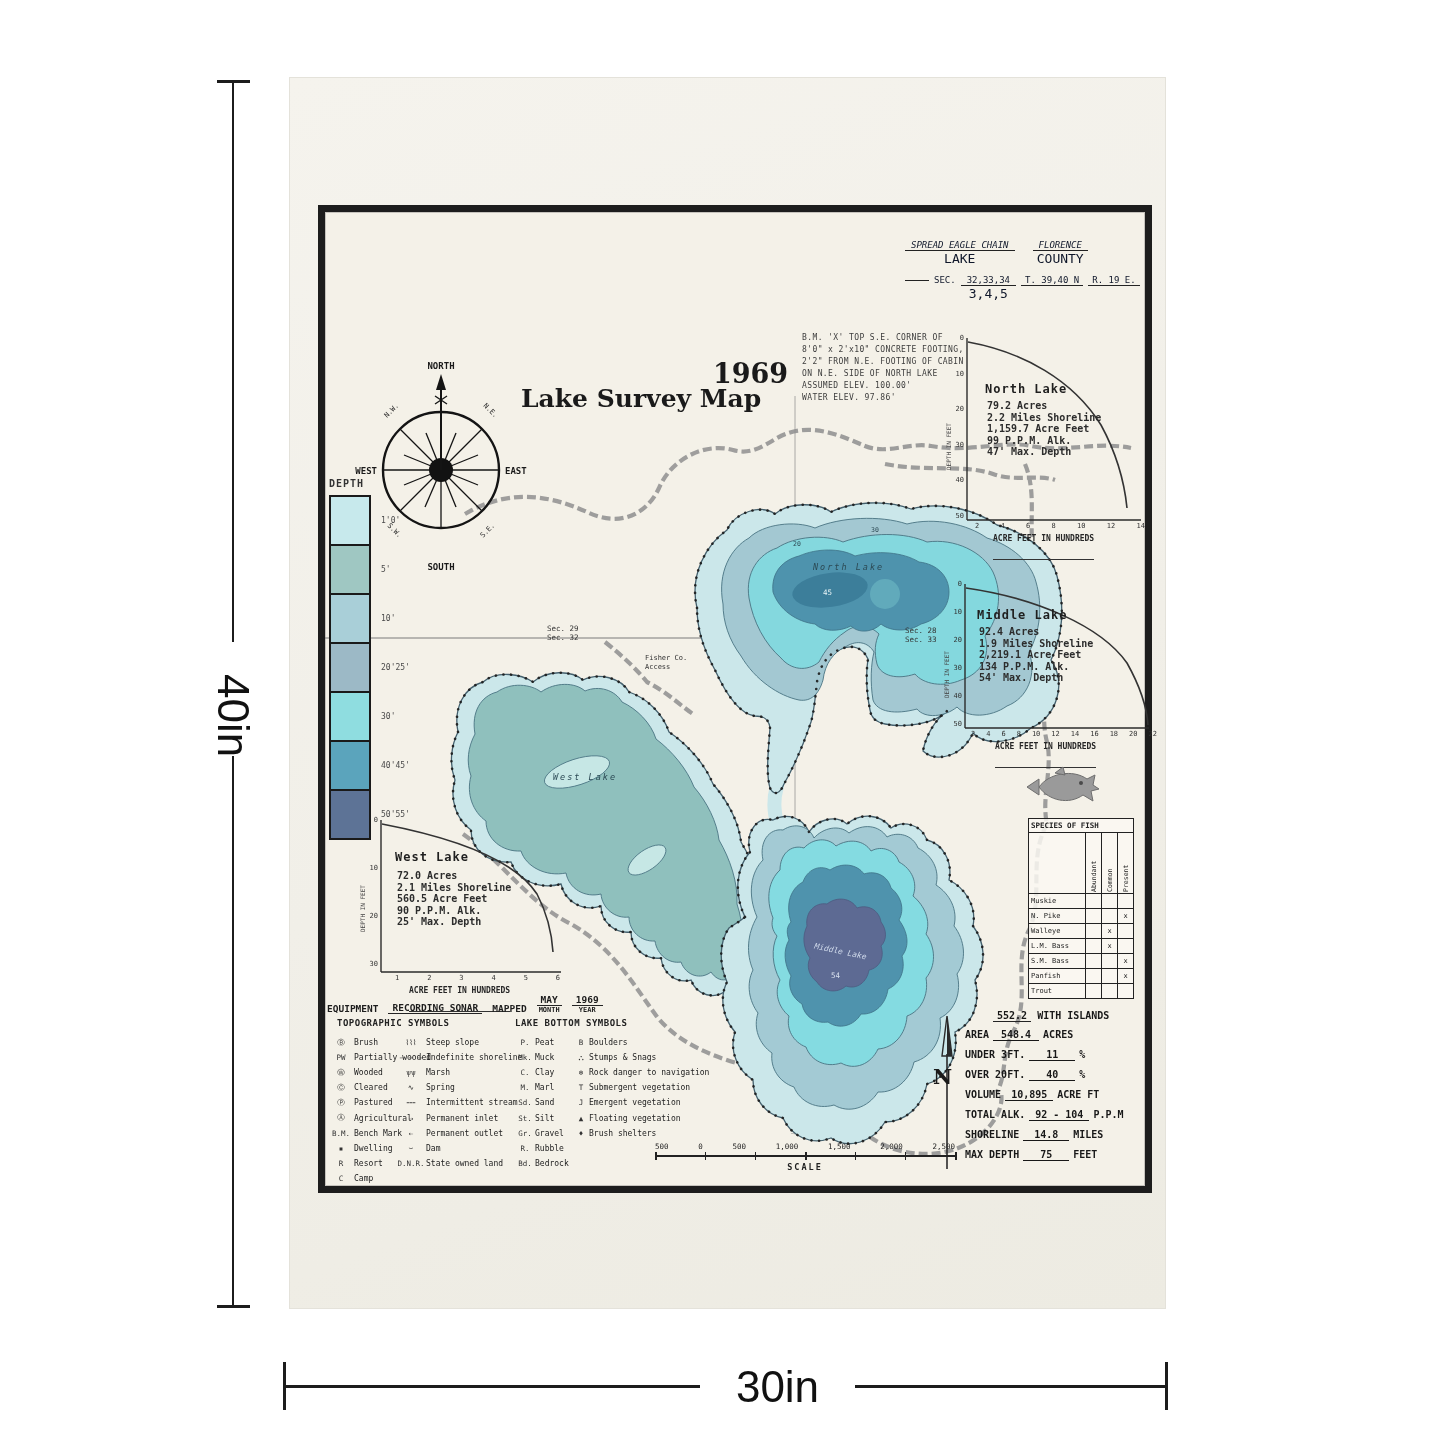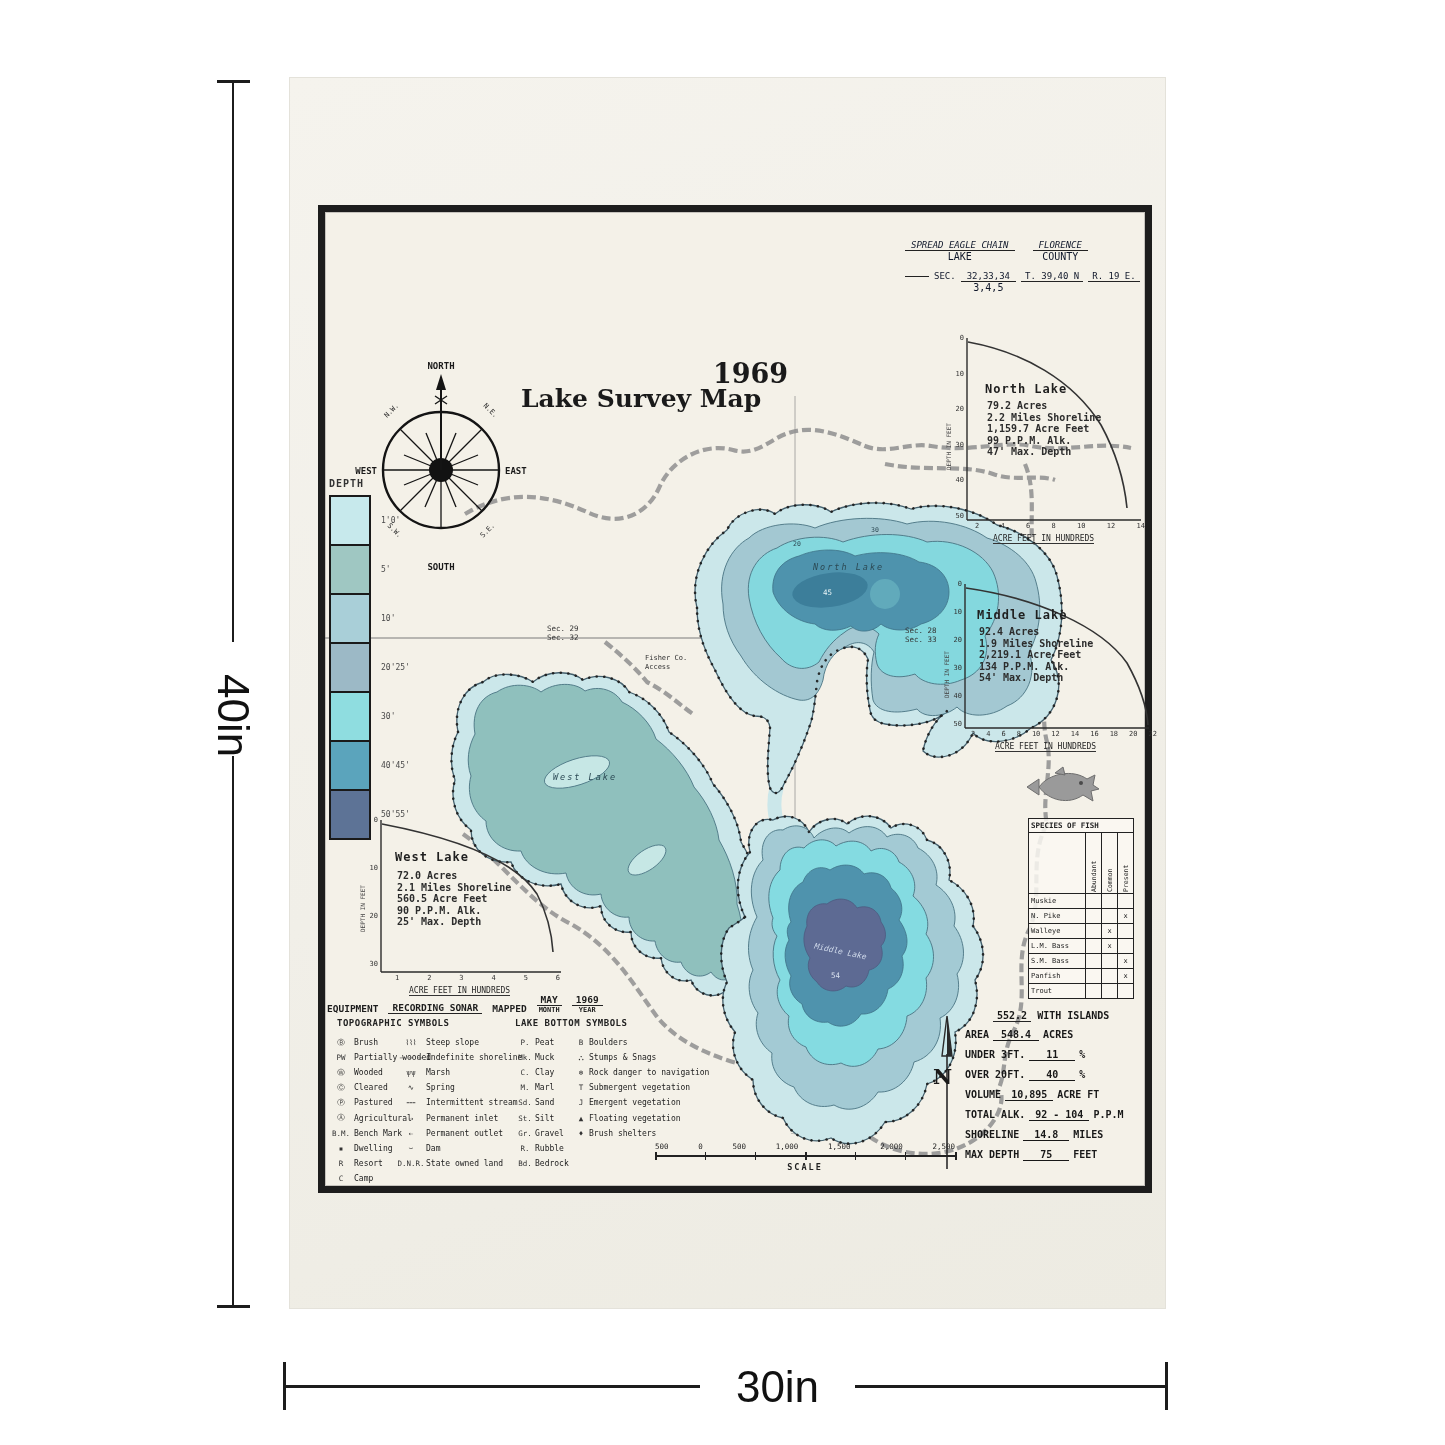--- a/index.html
+++ b/index.html
@@ -23,40 +23,40 @@
              font-family:"DejaVu Serif",serif;font-weight:bold;font-size:44px;letter-spacing:1px;color:#161616;}
   .map-subtitle{position:absolute;left:80px;top:84px;width:480px;text-align:center;
              font-family:"DejaVu Serif",serif;font-weight:bold;font-size:35px;color:#1b1b1b;}
   .map-year{position:absolute;left:388px;top:146px;font-family:"DejaVu Serif",serif;font-weight:bold;font-size:27px;}
   .map-survey{position:absolute;left:196px;top:172px;font-family:"DejaVu Serif",serif;font-weight:bold;font-size:25px;}
   
   .form{position:absolute;left:580px;top:28px;width:262px;font-family:"DejaVu Sans Mono",monospace;color:#0f172a;}
   .form-row1{display:flex;gap:18px;}
   .stack{display:inline-flex;flex-direction:column;align-items:center;}
   .stack .val{font-size:9px;font-style:italic;border-bottom:1.2px solid #222;padding:0 6px;white-space:nowrap;}
-  .stack .lab{font-size:10px;}
+  .stack .lab{font-size:13px;}
   .form-row2{margin-top:9px;font-size:9px;display:flex;align-items:flex-start;gap:5px;}
   
   .bm-note{position:absolute;left:477px;top:120px;font-size:8px;line-height:12px;color:#3d3d3d;
            font-family:"DejaVu Sans Mono",monospace;letter-spacing:.4px;white-space:nowrap;}
   
   .depth{position:absolute;left:4px;top:266px;}
   .depth-title{font-size:10px;font-weight:bold;color:#333;font-family:"DejaVu Sans Mono",monospace;letter-spacing:1px;margin-bottom:6px;}
   .depth-item{display:flex;align-items:center;margin-bottom:-2px;}
   .depth-swatch{width:38px;height:47px;border:2.5px solid #1a1a1a;}
   .depth-lab{font-size:8px;color:#4a4a4a;margin-left:10px;font-family:"DejaVu Sans Mono",monospace;}
   
   .graph{position:absolute;}
   .graph .title{position:absolute;font-family:"DejaVu Sans Mono",monospace;font-weight:bold;font-size:12px;letter-spacing:1px;color:#1f1f1f;}
   .graph .gstats{position:absolute;font-family:"DejaVu Sans Mono",monospace;font-size:10px;line-height:11.5px;color:#2c2c2c;white-space:nowrap;font-weight:bold;}
   .graph .yticks{position:absolute;display:flex;flex-direction:column;justify-content:space-between;
                  align-items:flex-end;font-size:7px;color:#333;font-family:"DejaVu Sans Mono",monospace;}
   .graph .xticks{position:absolute;display:flex;justify-content:space-between;font-size:7px;color:#333;font-family:"DejaVu Sans Mono",monospace;}
-  .graph .xlabel{position:absolute;text-align:center;font-size:8px;font-weight:normal;color:#262626;
-                 font-family:"DejaVu Sans Mono",monospace;border-bottom:1px solid #333;padding-bottom:0;white-space:nowrap;}
+  .graph .xlabel{position:absolute;text-align:center;font-size:8px;font-weight:bold;color:#262626;
+                 font-family:"DejaVu Sans Mono",monospace;border-bottom:1px solid #333;padding-bottom:16px;white-space:nowrap;}
   .graph .ylabel{position:absolute;font-size:6px;color:#444;font-family:"DejaVu Sans Mono",monospace;
                  transform:rotate(-90deg);transform-origin:left top;white-space:nowrap;}
   
   .species{position:absolute;left:703px;top:606px;border-collapse:collapse;background:rgba(250,248,242,.85);}
   .species th,.species td{border:1.3px solid #222;font-family:"DejaVu Sans Mono",monospace;color:#222;}
   .species .tbl-title{font-size:7.5px;font-weight:bold;padding:2px 2px;text-align:left;}
   .species .rot{writing-mode:vertical-rl;transform:rotate(180deg);font-size:6.5px;font-weight:normal;
                 height:58px;width:13px;padding:1px 0;text-align:left;}
   .species .sp-name{font-size:7px;padding:1px 2px;width:52px;height:12px;}
   .species .sp-m{font-size:7px;text-align:center;width:13px;}
@@ -200,20 +200,29 @@
             <span>SEC.</span>
             <span class="stack">
               <span class="val" style="font-style:normal;">32,33,34</span>
               <span class="lab">3,4,5</span>
             </span>
             <span class="u">T. 39,40 N</span>
             <span class="u">R. 19 E.</span>
           </div>
         </div>
 
+        <div class="bm-note">
+
+        <div>B.M. 'X' TOP S.E. CORNER OF</div>
+            <div>8'0" x 2'x10" CONCRETE FOOTING,</div>
+            <div>2'2" FROM N.E. FOOTING OF CABIN</div>
+            <div>ON N.E. SIDE OF NORTH LAKE</div>
+            <div>ASSUMED ELEV. 100.00'</div>
+            <div>WATER ELEV. 97.86'</div>
+          </div>
 
         <svg class="abs" style="left:16px;top:146px;" width="200" height="218" viewBox="0 0 200 218">
           <circle cx="100" cy="112" r="58" fill="none" stroke="#141414" stroke-width="2.4"></circle>
           <g stroke="#141414" stroke-width="1.3">
             <line x1="100" y1="112" x2="158" y2="112"></line>
               <line x1="100" y1="112" x2="42" y2="112"></line>
             <line x1="100" y1="112" x2="100" y2="170"></line>
               <line x1="100" y1="112" x2="100" y2="54"></line>
             <line x1="100" y1="112" x2="141" y2="153"></line>
               <line x1="100" y1="112" x2="59" y2="153"></line>

